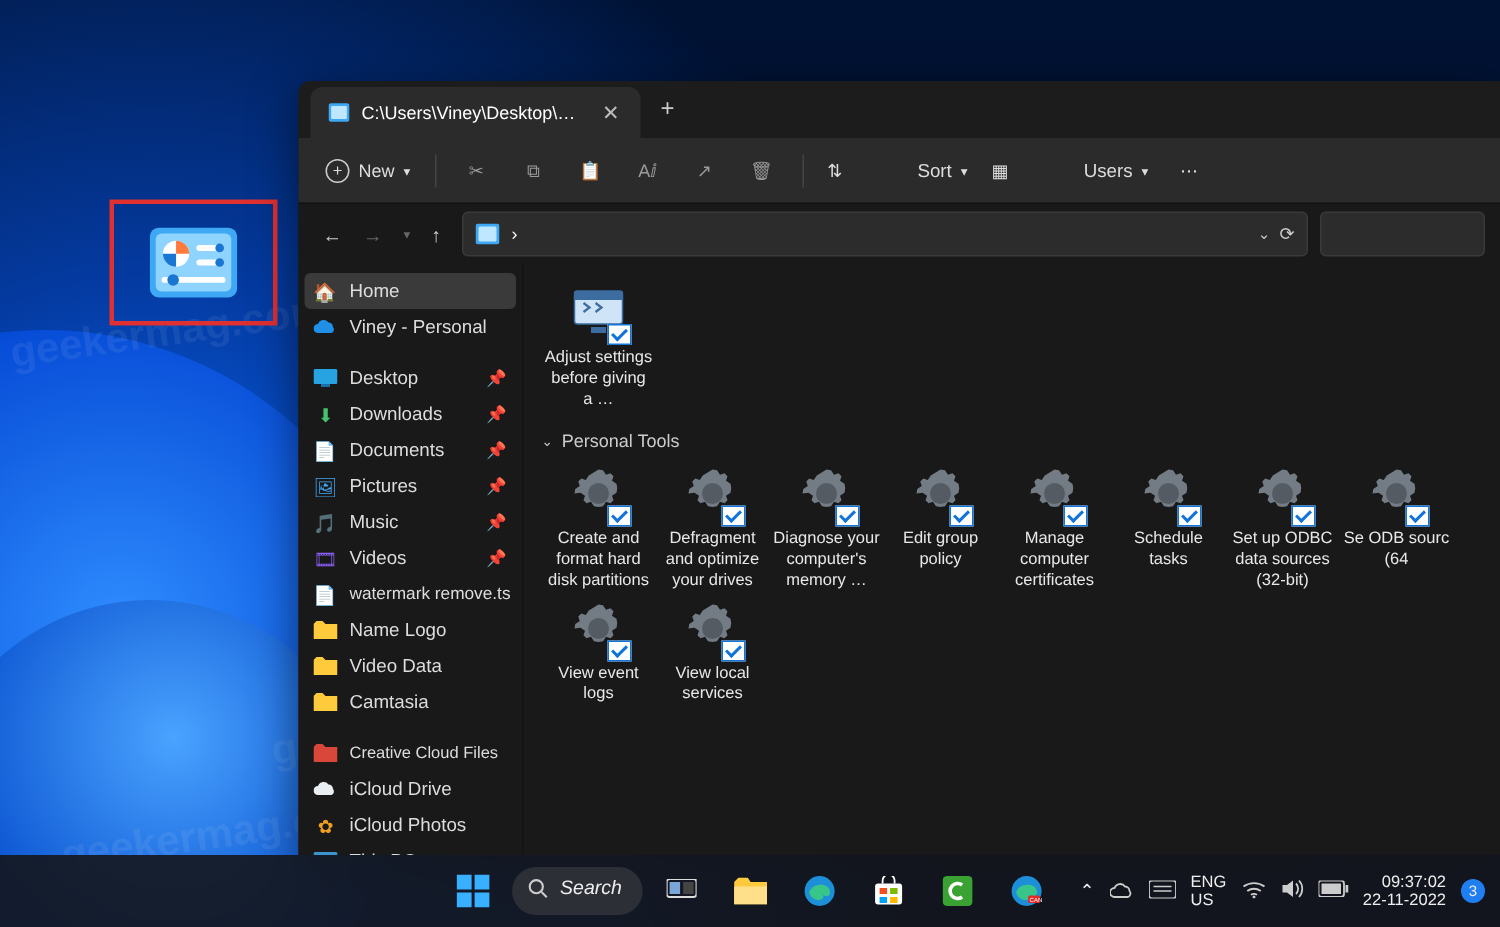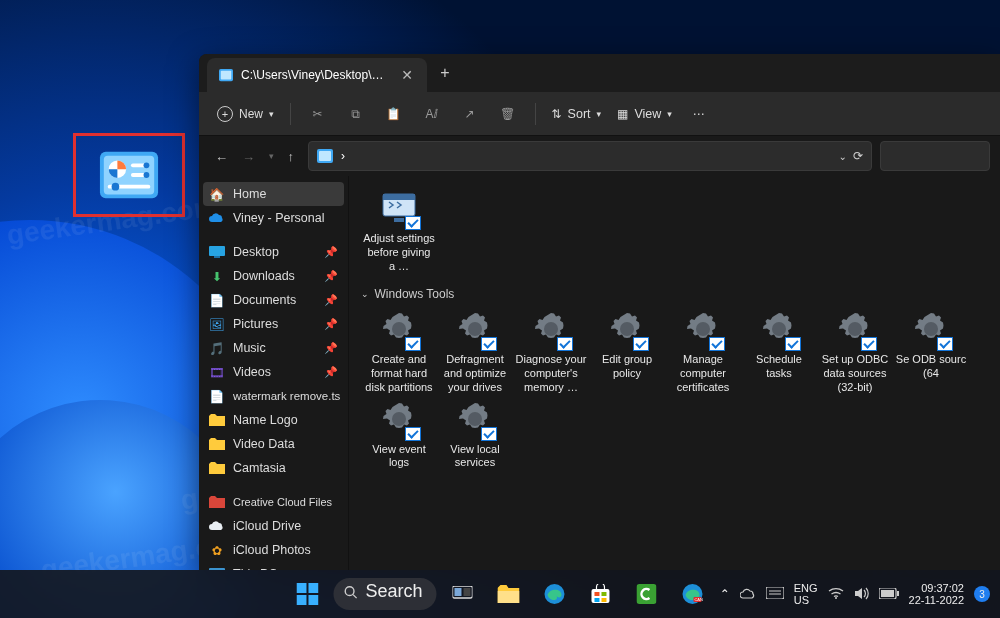--- a/index.html
+++ b/index.html
@@ -37,21 +37,21 @@
   .tab-close{font-size:14px;color:#bbb;margin-left:6px;}
   .newtab{width:36px;display:flex;align-items:center;justify-content:center;color:#ccc;font-size:16px;}
 
   .toolbar{height:44px;background:#2b2b2b;display:flex;align-items:center;padding:0 12px;gap:4px;
      border-bottom:1px solid #111;}
   .tool-btn{height:32px;min-width:34px;display:flex;align-items:center;justify-content:center;
      border-radius:4px;color:#9a9a9a;font-size:12px;gap:6px;padding:0 6px;}
   .tool-btn.enabled{color:#ddd;}
   .tool-btn .chev{font-size:9px;}
   .tool-sep{width:1px;height:22px;background:#444;margin:0 6px;}
-  .sort-label,.view-label{font-size:12.5px;}
+  .sort-label,.view-label{font-size:12.5px;margin-left:44px;}
 
   .addr-row{height:40px;background:#191919;display:flex;align-items:center;padding:0 10px;gap:8px;}
   .nav-arrows{display:flex;align-items:center;gap:14px;color:#ccc;padding:0 6px;}
   .nav-arrows span{font-size:13px;}
   .nav-arrows .dim{color:#666;}
   .addr-bar{flex:1;height:30px;background:#2c2c2c;border:1px solid #3a3a3a;border-radius:4px;
      display:flex;align-items:center;padding:0 8px;gap:8px;font-size:12px;}
   .addr-bar .crumb-icon{width:16px;height:14px;}
   .addr-actions{display:flex;align-items:center;gap:6px;margin-left:auto;color:#ccc;}
   .search-bar{width:110px;height:30px;background:#2c2c2c;border:1px solid #3a3a3a;border-radius:4px;}
@@ -83,21 +83,21 @@
 
   
   .taskbar{position:absolute;left:0;right:0;bottom:0;height:48px;
      background:rgba(20,22,28,.9);backdrop-filter:blur(10px);
      display:flex;align-items:center;color:#eee;}
   .task-center{position:absolute;left:50%;transform:translateX(-50%);display:flex;
      align-items:center;gap:6px;}
   .task-btn{width:40px;height:40px;display:flex;align-items:center;justify-content:center;
      border-radius:4px;}
   .search-pill{height:32px;background:#2d2f36;border-radius:16px;display:flex;
-     align-items:center;gap:8px;padding:0 14px 5px 10px;font-size:18px;}
+     align-items:center;gap:8px;padding:0 14px 5px 10px;font-size:13px;font-style:italic;}
   .search-pill .mag{width:14px;height:14px;}
   .tray{position:absolute;right:10px;display:flex;align-items:center;gap:10px;font-size:11px;}
   .tray .lang{line-height:1.1;text-align:left;}
   .tray .clock{line-height:1.1;text-align:right;font-size:11px;}
   .tray .dot{width:16px;height:16px;border-radius:50%;background:#1f7ef0;display:flex;
      align-items:center;justify-content:center;font-size:10px;}
   .tray-icons{display:flex;align-items:center;gap:10px;}
 
   
   .folder-ic{fill:#ffcb3c;}
@@ -170,21 +170,21 @@
         <span>🗑</span>
       </div>
     <div class="tool-sep"></div>
     <div class="tool-btn enabled">
       <span>⇅</span>
       <span class="sort-label">Sort</span>
       <span class="chev">▾</span>
     </div>
     <div class="tool-btn enabled">
       <span>▦</span>
-      <span class="view-label">View</span>
+      <span class="view-label">Users</span>
       <span class="chev">▾</span>
     </div>
     <div class="tool-btn enabled">
         <span>⋯</span>
       </div>
   </div>
 
   <div class="addr-row">
     <div class="nav-arrows">
       <span>←</span>
@@ -327,21 +327,21 @@
                   <rect x="15" y="30" width="10" height="4" fill="#3d6da0"></rect>
                   <path d="M10 14l4 3-4 3M18 14l4 3-4 3" stroke="#3d6da0" fill="none" stroke-width="1.5"></path>
                 </svg><div class="check-badge"></div></div>
               <div class="lbl">Adjust settings before giving a …</div>
             </div>
           </div>
       </div>
       <div class="group">
         <div class="group-head">
             <span class="chev">⌄</span>
-            <span>Windows Tools</span>
+            <span>Personal Tools</span>
           </div>
         <div class="icon-grid" id="grid1">
             <div class="item">
               <div class="thumb"><svg viewBox="0 0 40 40">
                   <path fill="#737c85" d="M20 4l3 .5 2 3 3-1 2 2-1 3 3 2 .5 3-.5 3-3 2 1 3-2 2-3-1-2 3-3 .5-3-.5-2-3-3 1-2-2 1-3-3-2L4 20l.5-3 3-2-1-3 2-2 3 1 2-3z"></path>
                   <circle cx="20" cy="20" r="7" fill="#545b63"></circle>
                 </svg><div class="check-badge"></div></div>
               <div class="lbl">Create and format hard disk partitions</div>
             </div>
             <div class="item">

